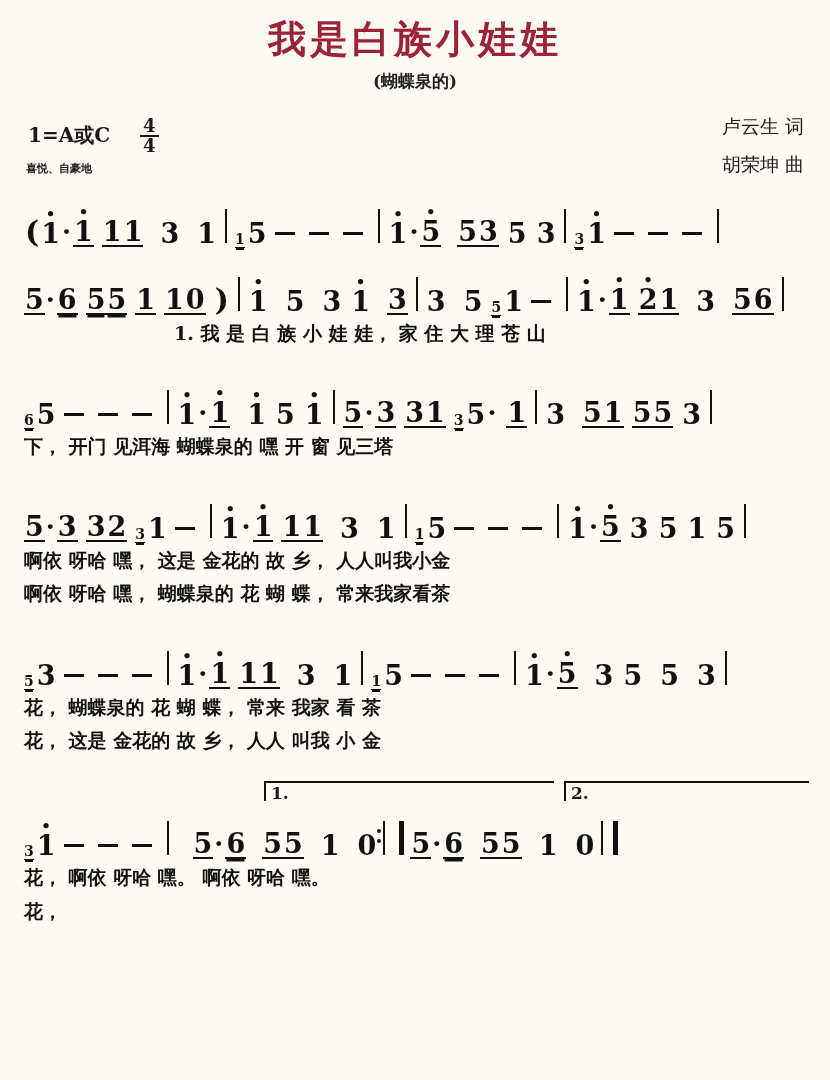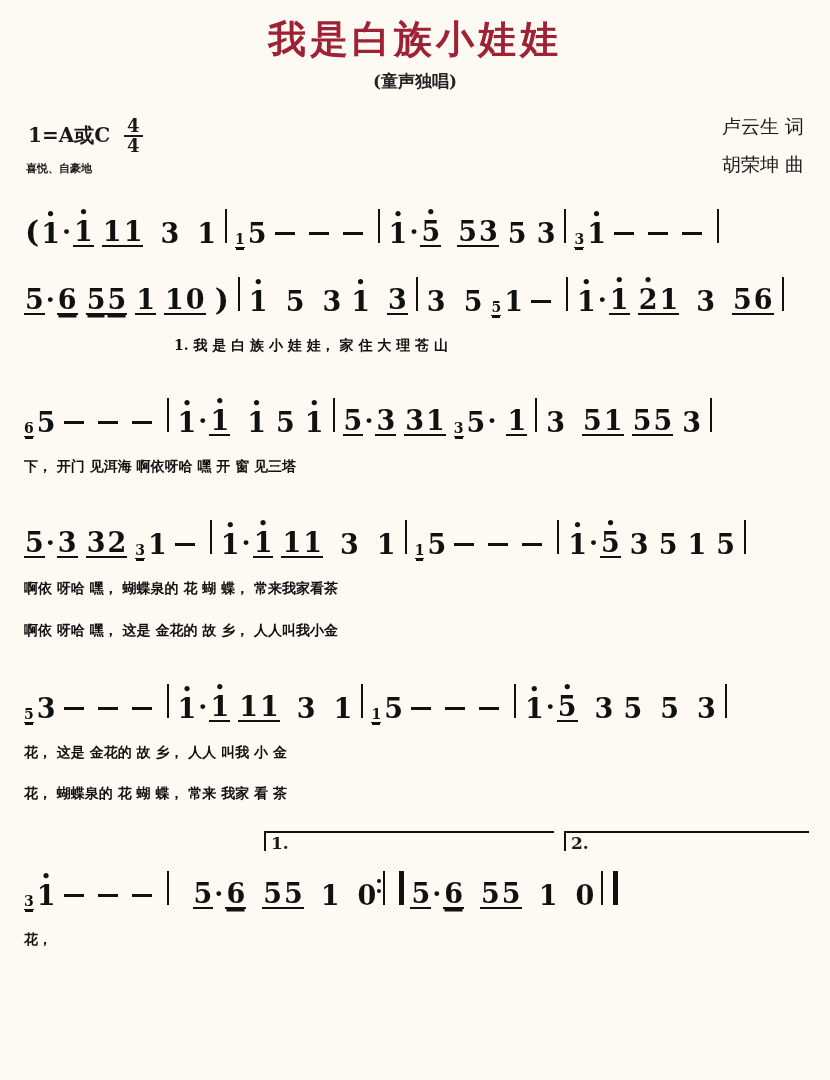--- a/index.html
+++ b/index.html
@@ -37,21 +37,21 @@
   }
   .meta{
     position:relative;
     height:86px;
     margin-top:6px;
   }
   .key{
     position:absolute;left:28px;top:18px;
     font-family:"DejaVu Serif","Liberation Serif",serif;
     font-weight:bold;font-size:20px;
-    display:flex;align-items:center;gap:8px;
+    display:flex;align-items:center;gap:24px;
   }
   .timesig{
     display:inline-flex;flex-direction:column;align-items:center;
     font-size:18px;font-weight:bold;line-height:1.0;
     margin-left:6px;
   }
   .timesig .num{border-bottom:2px solid #1a1a1a;padding:0 3px;}
   .timesig .den{padding:0 3px;}
   .credits{
     position:absolute;right:26px;top:8px;
@@ -122,43 +122,43 @@
   .paren{font-size:30px;}
   .grace{
     position:relative;display:inline-block;
     font-size:14px;font-weight:bold;
     margin-right:2px;
   }
   .grace .g-u{border-bottom:1.6px solid #111;box-shadow:0 3px 0 -1px #111;}
   
   .lyrics{
     font-family:"DejaVu Serif","Liberation Serif",serif;
-    font-weight:bold;font-size:14px;
+    font-weight:bold;font-size:19px;
     white-space:nowrap;
-    margin-top:20px;
+    margin-top:4px;
     line-height:1.55;
     color:#111;
   }
   
   .voltas{position:relative;height:22px;margin-top:4px;}
   .volta{
     position:absolute;top:0;height:20px;
     border-left:2.5px solid #111;border-top:2.5px solid #111;
     font-family:"DejaVu Serif","Liberation Serif",serif;
     font-weight:bold;font-size:17px;
     padding-left:5px;box-sizing:border-box;
   }
 </style>
 </head>
 <body>
 
 <div class="sheet">
 
   <div class="title">我是白族小娃娃</div>
-  <div class="subtitle">(童声独唱)</div>
+  <div class="subtitle">(蝴蝶泉的)</div>
 
   <div class="meta">
     <div class="key">
       <span>1=A或C</span>
       <span class="timesig">
         <span class="num">4</span>
         <span class="den">4</span>
       </span>
     </div>
     <div class="credits">
@@ -292,21 +292,21 @@
       <span class="sp"></span>
       <span class="tok u1">5</span>
         <span class="tok u1">1</span>
       <span class="sp-s"></span>
       <span class="tok u1">5</span>
         <span class="tok u1">5</span>
       <span class="sp-s"></span>
       <span class="tok">3</span>
       <span class="bar"></span>
     </div>
-    <div class="lyrics">下，     开门 见洱海 啊依呀哈 嘿      开 窗 见三塔</div>
+    <div class="lyrics">下，     开门 见洱海 蝴蝶泉的 嘿      开 窗 见三塔</div>
   </div>
 
   <div class="system" style="margin-top:18px;">
     <div class="staffline">
       <span class="tok u1">5</span>
         <span class="dotsep">·</span>
         <span class="tok u1">3</span>
       <span class="sp-s"></span>
       <span class="tok u1">3</span>
         <span class="tok u1">2</span>
@@ -338,22 +338,22 @@
       <span class="sp-s"></span>
       <span class="tok">3</span>
       <span class="sp-s"></span>
       <span class="tok">5</span>
       <span class="sp-s"></span>
       <span class="tok">1</span>
       <span class="sp-s"></span>
       <span class="tok">5</span>
       <span class="bar"></span>
     </div>
+    <div class="lyrics">啊依 呀哈 嘿，  这是 金花的 故    乡，    人人叫我小金</div>
     <div class="lyrics">啊依 呀哈 嘿，  蝴蝶泉的  花 蝴  蝶，     常来我家看茶</div>
-    <div class="lyrics">啊依 呀哈 嘿，  这是 金花的 故    乡，    人人叫我小金</div>
   </div>
 
   <div class="system" style="margin-top:18px;">
     <div class="staffline">
       <span class="grace"><span class="g-u">5</span></span>
       <span class="tok">3</span>
       <span class="dash"></span>
         <span class="dash"></span>
         <span class="dash"></span>
       <span class="bar"></span>
@@ -380,22 +380,22 @@
       <span class="sp"></span>
       <span class="tok">3</span>
       <span class="sp-s"></span>
       <span class="tok">5</span>
       <span class="sp"></span>
       <span class="tok">5</span>
       <span class="sp"></span>
       <span class="tok">3</span>
       <span class="bar"></span>
     </div>
+    <div class="lyrics">花，    蝴蝶泉的  花 蝴  蝶，    常来 我家 看 茶</div>
     <div class="lyrics">花，    这是 金花的 故    乡，   人人 叫我 小 金</div>
-    <div class="lyrics">花，    蝴蝶泉的  花 蝴  蝶，    常来 我家 看 茶</div>
   </div>
 
   <div class="system" style="margin-top:16px;">
     <div class="voltas">
       <div class="volta" style="left:240px;width:290px;">1.</div>
       <div class="volta" style="left:540px;width:245px;">2.</div>
     </div>
     <div class="staffline">
       <span class="grace"><span class="g-u">3</span></span>
       <span class="tok dotup">1</span>
@@ -420,16 +420,17 @@
         <span class="tok u2">6</span>
       <span class="sp"></span>
       <span class="tok u1">5</span>
         <span class="tok u1">5</span>
       <span class="sp"></span>
       <span class="tok">1</span>
       <span class="sp"></span>
       <span class="tok">0</span>
       <span class="dbar"></span>
     </div>
+    <div class="lyrics">花，      啊依 呀哈 嘿。     啊依 呀哈 嘿。</div>
     <div class="lyrics">花，</div>
   </div>
 
 </div>
 
 </body></html>

